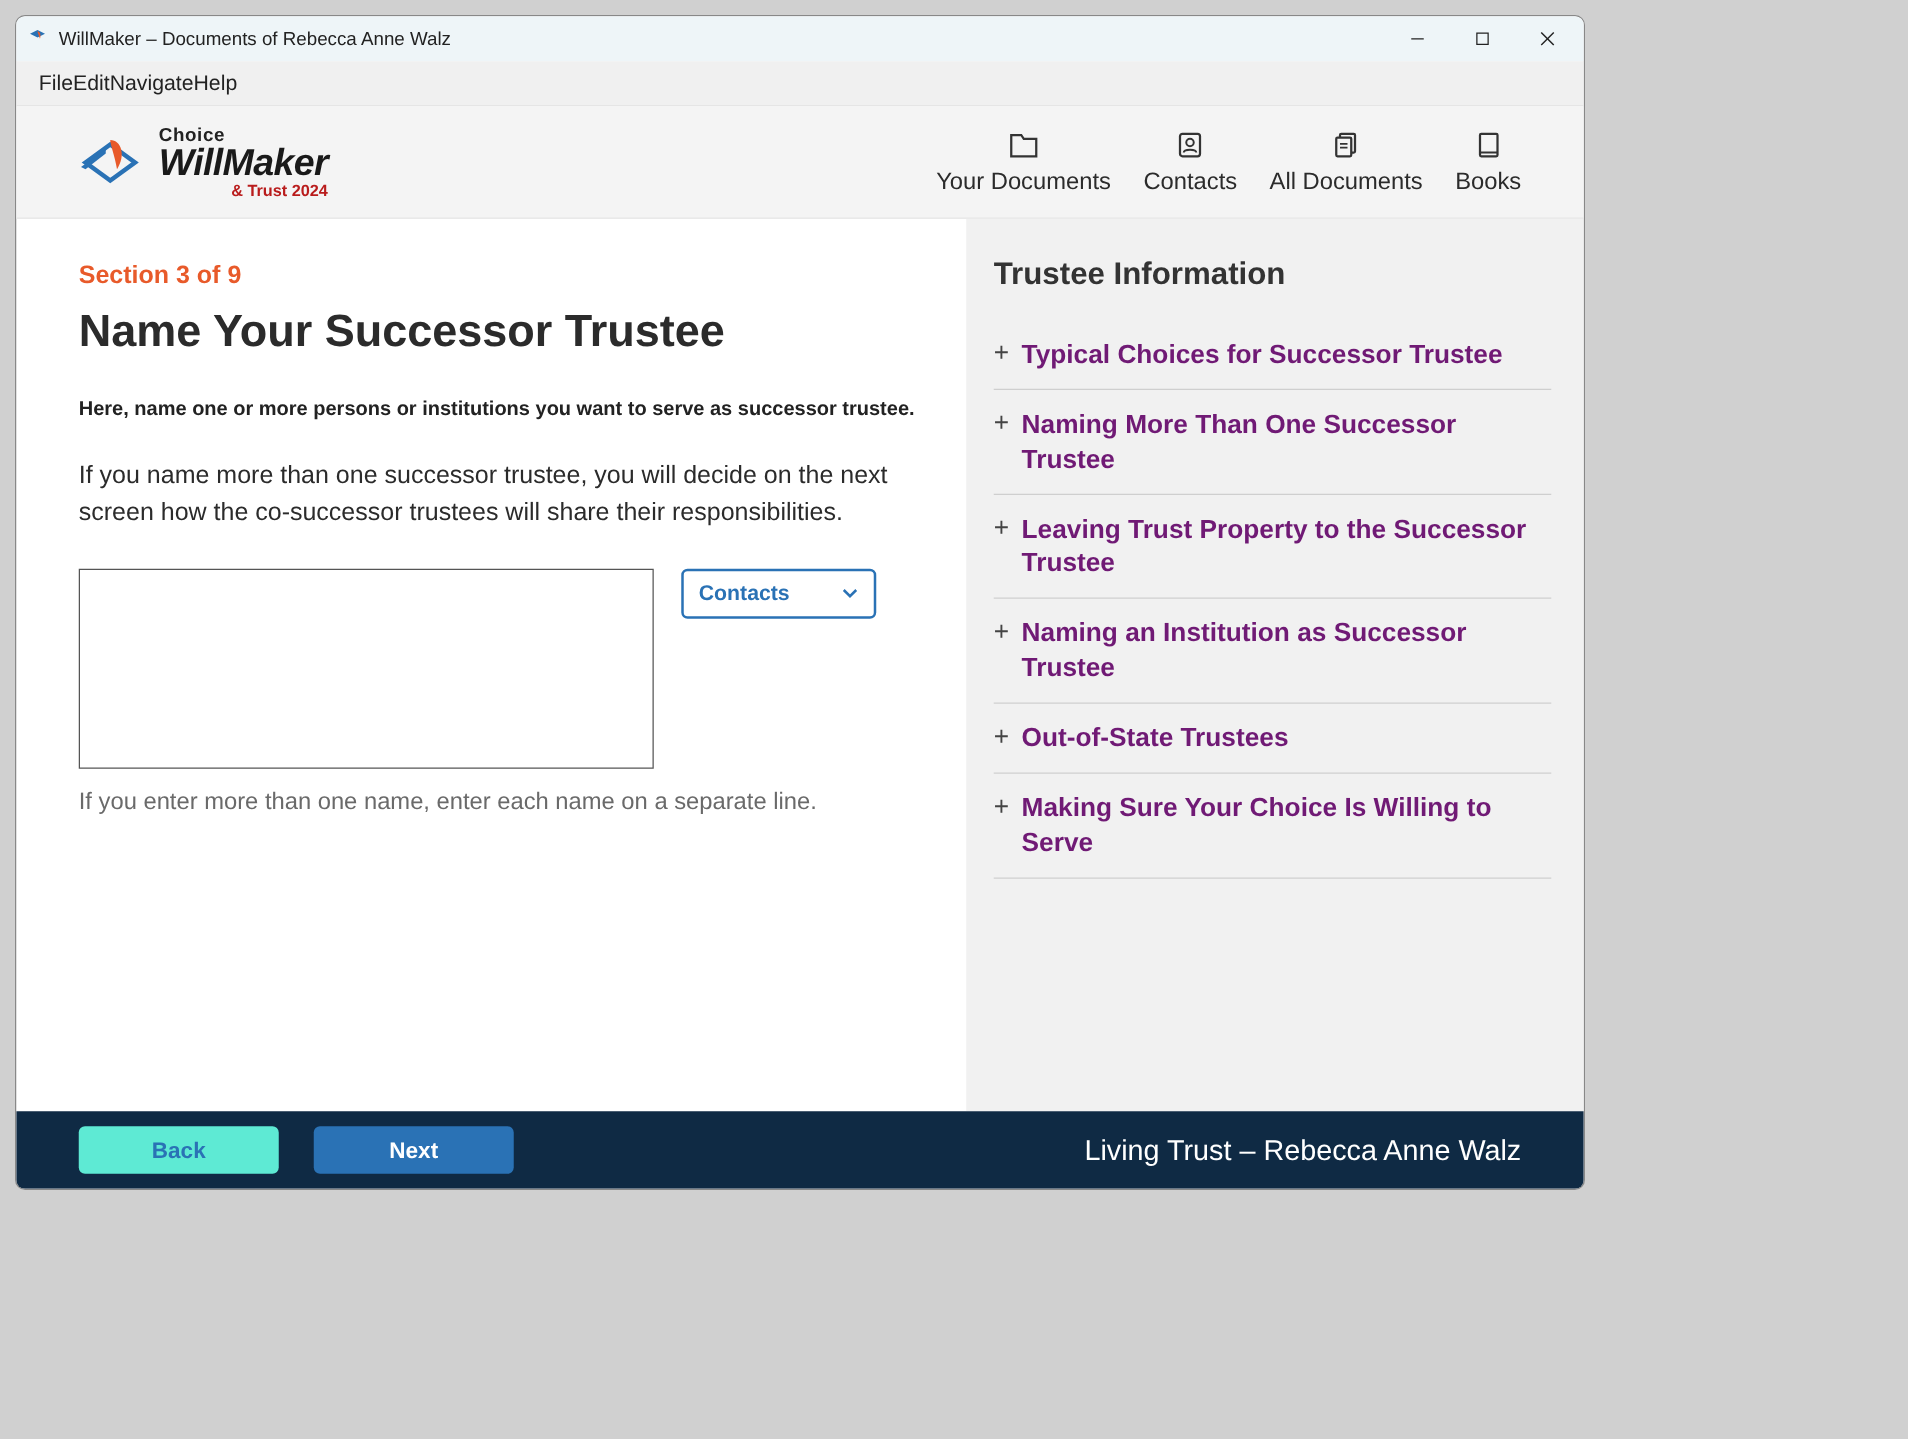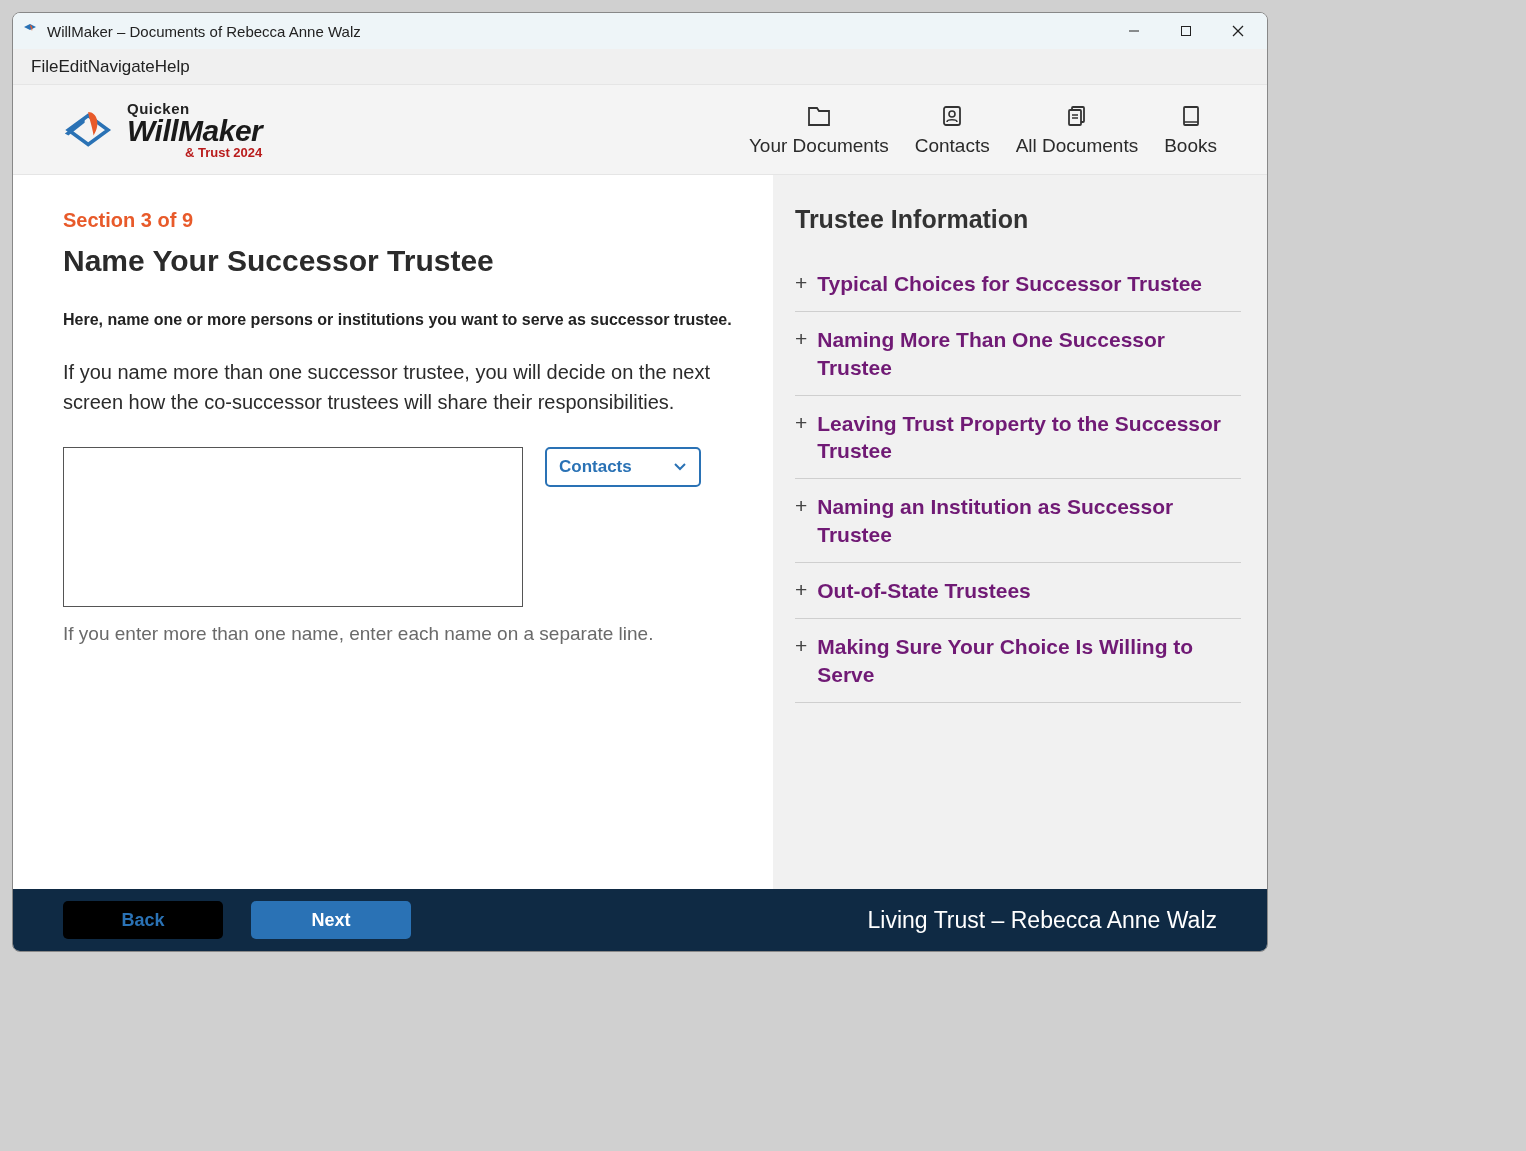--- a/index.html
+++ b/index.html
@@ -122,21 +122,21 @@
   width: 760px;
   padding: 34px 30px 0 50px;
 }
 .section-label {
   color: #e85a2a;
   font-weight: 700;
   font-size: 20px;
   margin-bottom: 12px;
 }
 .page-title {
-  font-size: 30px;
+  font-size: 36px;
   font-weight: 600;
   color: #2b2b2b;
   margin-bottom: 30px;
 }
 .page-lead {
   font-size: 16px;
   font-weight: 700;
   color: #222;
   line-height: 1.45;
   margin-bottom: 26px;
@@ -233,21 +233,21 @@
   border-radius: 5px;
   border: none;
   font-size: 18px;
   font-weight: 600;
   cursor: default;
   display: flex;
   align-items: center;
   justify-content: center;
 }
 .btn-back {
-  background: #000000;
+  background: #5eead4;
   color: #2a72b5;
   margin-right: 28px;
 }
 .btn-next {
   background: #2a72b5;
   color: #fff;
 }
 .footer-doc {
   margin-left: auto;
   color: #fff;
@@ -295,21 +295,21 @@
   </div>
 
   <div class="navbar">
     <div class="logo">
       <svg class="logo-svg" viewBox="0 0 60 60">
         <path d="M6 30 L28 14 L50 30 L28 46 Z" fill="none" stroke="#2a72b5" stroke-width="4"></path>
         <path d="M2 34 L24 18 L24 22 L6 36 Z" fill="#2a72b5"></path>
         <path d="M28 10 C38 10 42 24 34 36 C32 24 28 14 28 10 Z" fill="#e85a2a"></path>
       </svg>
       <div class="logo-text">
-        <span class="logo-q">Quicken</span>
+        <span class="logo-q">Choice</span>
         <span class="logo-wm">WillMaker</span>
         <span class="logo-tag">&amp; Trust 2024</span>
       </div>
     </div>
     <div class="nav-actions">
       <div class="nav-action">
         <span class="nav-icon">
           <svg width="24" height="22" viewBox="0 0 24 22">
               <path d="M2 6 L2 20 L22 20 L22 6 L12 6 L10 3 L2 3 Z" fill="none" stroke="#333" stroke-width="1.8"></path>
             </svg>

